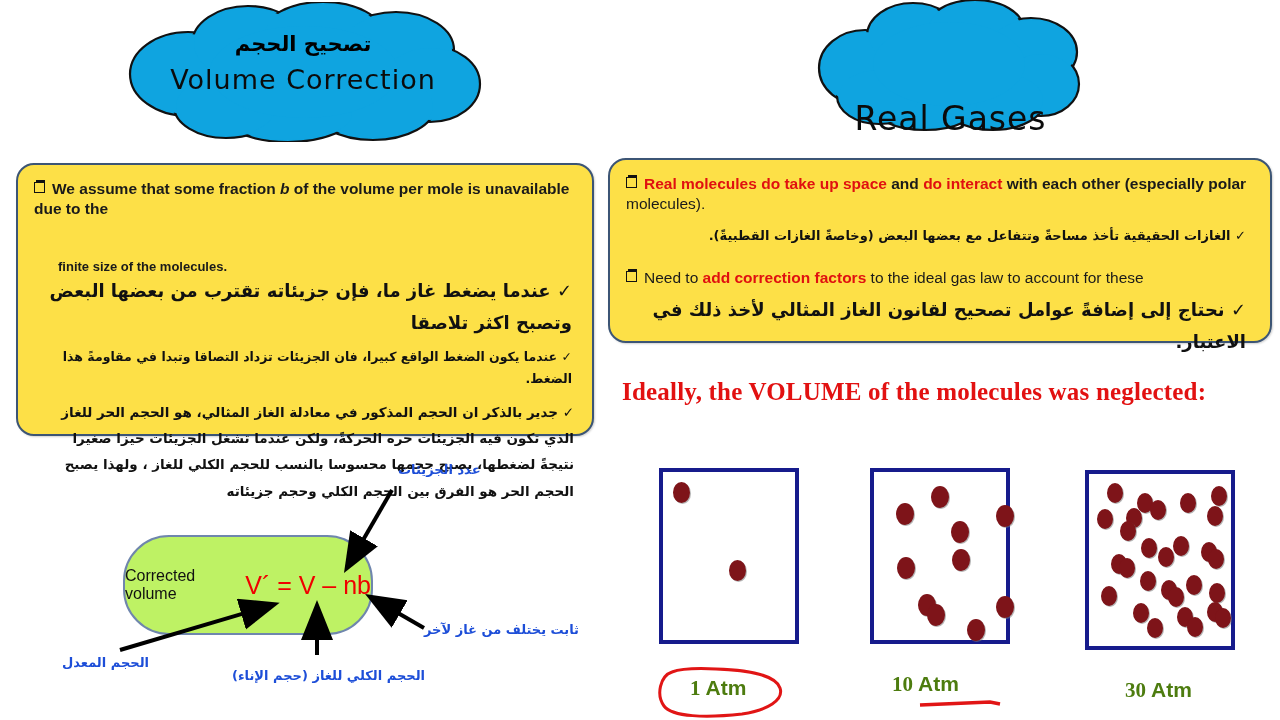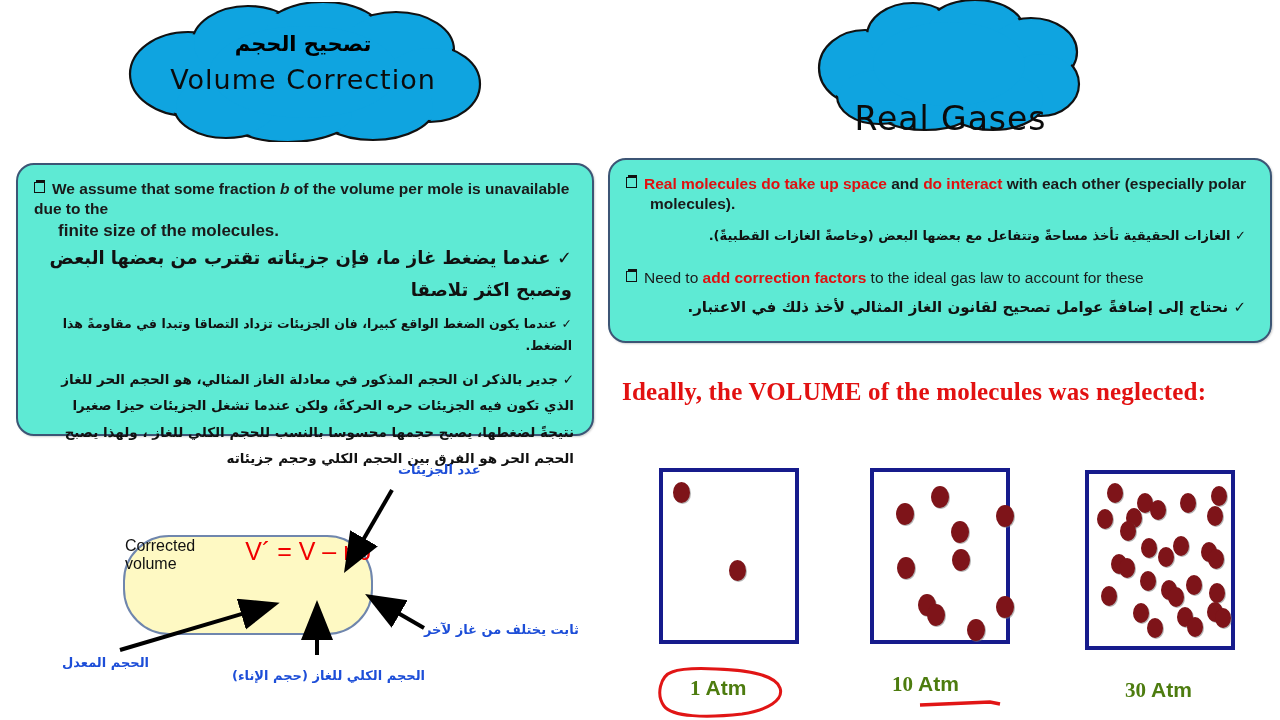--- a/index.html
+++ b/index.html
@@ -39,21 +39,21 @@
   }
   .cloud-en {
     font-family: "DejaVu Sans", sans-serif;
     color: #0b0b0b;
     letter-spacing: 1px;
   }
 
   
   .pinkbox {
     position: absolute;
-    background: #5eead4;
+    background: #fde047;
     border: 2px solid #3C5575;
     border-radius: 18px;
     box-sizing: border-box;
     box-shadow: 1px 1px 2px rgba(0,0,0,0.18);
   }
   .en-line {
     font-family: "Liberation Sans", sans-serif;
     font-weight: 700;
     color: #1a1a1a;
     line-height: 1.32;
@@ -92,25 +92,26 @@
     font-family: "Liberation Serif", serif;
     font-weight: 700;
     font-size: 25px;
     letter-spacing: 0.2px;
     white-space: nowrap;
   }
 
   
   .capsule {
     position: absolute;
-    background: #fef9c3;
+    background: #bef264;
     border: 2px solid #6F86AD;
     border-radius: 46px;
     box-sizing: border-box;
     display: flex;
+    align-items: center;
     justify-content: center;
   }
   .cap-label {
     font-family: "Liberation Sans", sans-serif;
     font-size: 16px;
     color: #111;
   }
   .cap-formula {
     font-family: "Liberation Sans", sans-serif;
     font-size: 25px;
@@ -217,21 +218,21 @@
     <div class="cloud-text cloud-en" style="top:55px; font-size:33px;margin-top:44px;">Real Gases</div>
   </div>
 
   <div class="pinkbox" style="left:16px; top:163px; width:578px; height:273px; padding:14px 16px 10px 16px;">
 
     <div class="en-line" style="font-size:15.5px;">
       <span class="sq"></span><span>We assume that some fraction</span>
       <span class="ital">b</span>
       <span>of the volume per mole is unavailable due to the</span>
     </div>
-    <div class="en-line" style="font-size:17px; margin-left:24px;">finite size of the molecules.</div>
+    <div class="en-line" style="font-size:13px; margin-left:24px;margin-top:38px;">finite size of the molecules.</div>
 
     <div class="ar-line" style="font-size:18px; padding-right:4px;">
       <span class="chk">✓</span>
       <span>عندما يضغط غاز ما، فإن جزيئاته تقترب من بعضها البعض وتصبح اكثر تلاصقا</span>
     </div>
 
     <div class="ar-line" style="font-size:12.5px; margin-top:8px; padding-right:4px;">
       <span class="chk">✓</span>
       <span>عندما يكون الضغط الواقع كبيرا، فان الجزيئات تزداد التصاقا وتبدا في مقاومةً هذا الضغط.</span>
     </div>
@@ -243,34 +244,34 @@
   </div>
 
   <div class="pinkbox" style="left:608px; top:158px; width:664px; height:185px; padding:14px 16px 12px 16px;">
 
     <div class="en-line" style="font-size:15.5px;">
       <span class="sq"></span><span class="red">Real molecules do take up space</span>
       <span>and</span>
       <span class="red">do interact</span>
       <span>with each other (especially polar</span>
     </div>
-    <div class="en-line" style="font-size:15.5px; margin-left:24px; font-weight:700;">molecules).</div>
+    <div class="en-line" style="font-size:15.5px; font-weight:400;">molecules).</div>
 
     <div class="ar-line" style="font-size:13px; margin-top:10px; padding-right:8px;">
       <span class="chk">✓</span>
       <span>الغازات الحقيقية تأخذ مساحةً وتتفاعل مع بعضها البعض (وخاصةً الغازات القطبيةً).</span>
     </div>
 
     <div class="en-line" style="font-size:15.5px; margin-top:20px; font-weight:400;">
       <span class="sq"></span><span>Need to</span>
       <span class="red" style="font-weight:700;">add correction factors</span>
       <span>to the ideal gas law to account for these</span>
     </div>
 
-    <div class="ar-line" style="font-size:15px; margin-top:6px; padding-right:8px;">
+    <div class="ar-line" style="font-size:18px; margin-top:6px; padding-right:8px;">
       <span class="chk">✓</span>
       <span>نحتاج إلى إضافةً عوامل تصحيح لقانون الغاز المثالي لأخذ ذلك في الاعتبار.</span>
     </div>
   </div>
 
   <div class="red-head" style="left:622px; top:378px;">Ideally, the VOLUME of the molecules was neglected:</div>
 
   <div class="capsule" style="left:123px; top:535px; width:250px; height:100px;">
     <span class="cap-label">Corrected volume</span>
     <span class="cap-formula">V´ = V – nb</span>

